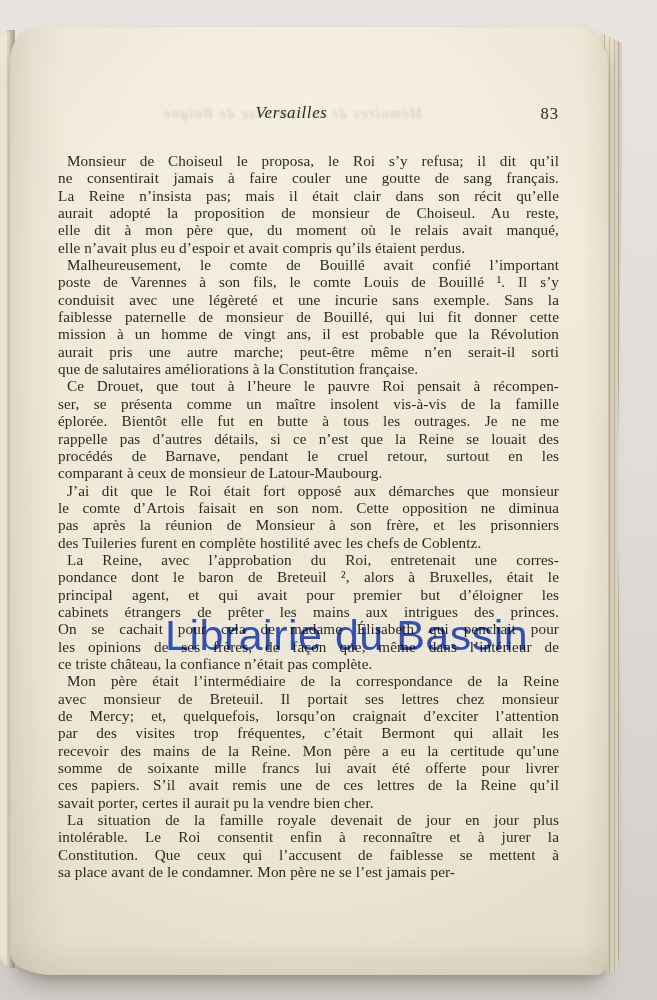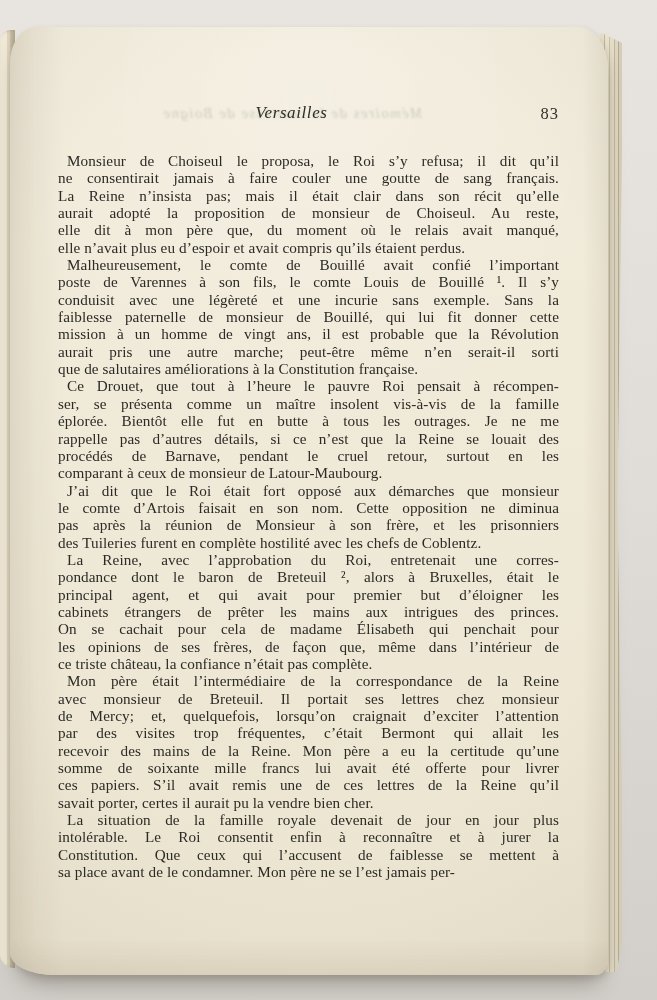--- a/index.html
+++ b/index.html
@@ -166,13 +166,14 @@
           <div>
             <div class="line first">La situation de la famille royale devenait de jour en jour plus</div>
             <div class="line">intolérable. Le Roi consentit enfin à reconnaître et à jurer la</div>
             <div class="line">Constitution. Que ceux qui l’accusent de faiblesse se mettent à</div>
             <div class="line last">sa place avant de le condamner. Mon père ne se l’est jamais per-</div>
           </div>
         </div>
     </div>
   </div>
 
+  <div class="watermark">Librairie du Bassin</div>
 </div>
 
 </body></html>

